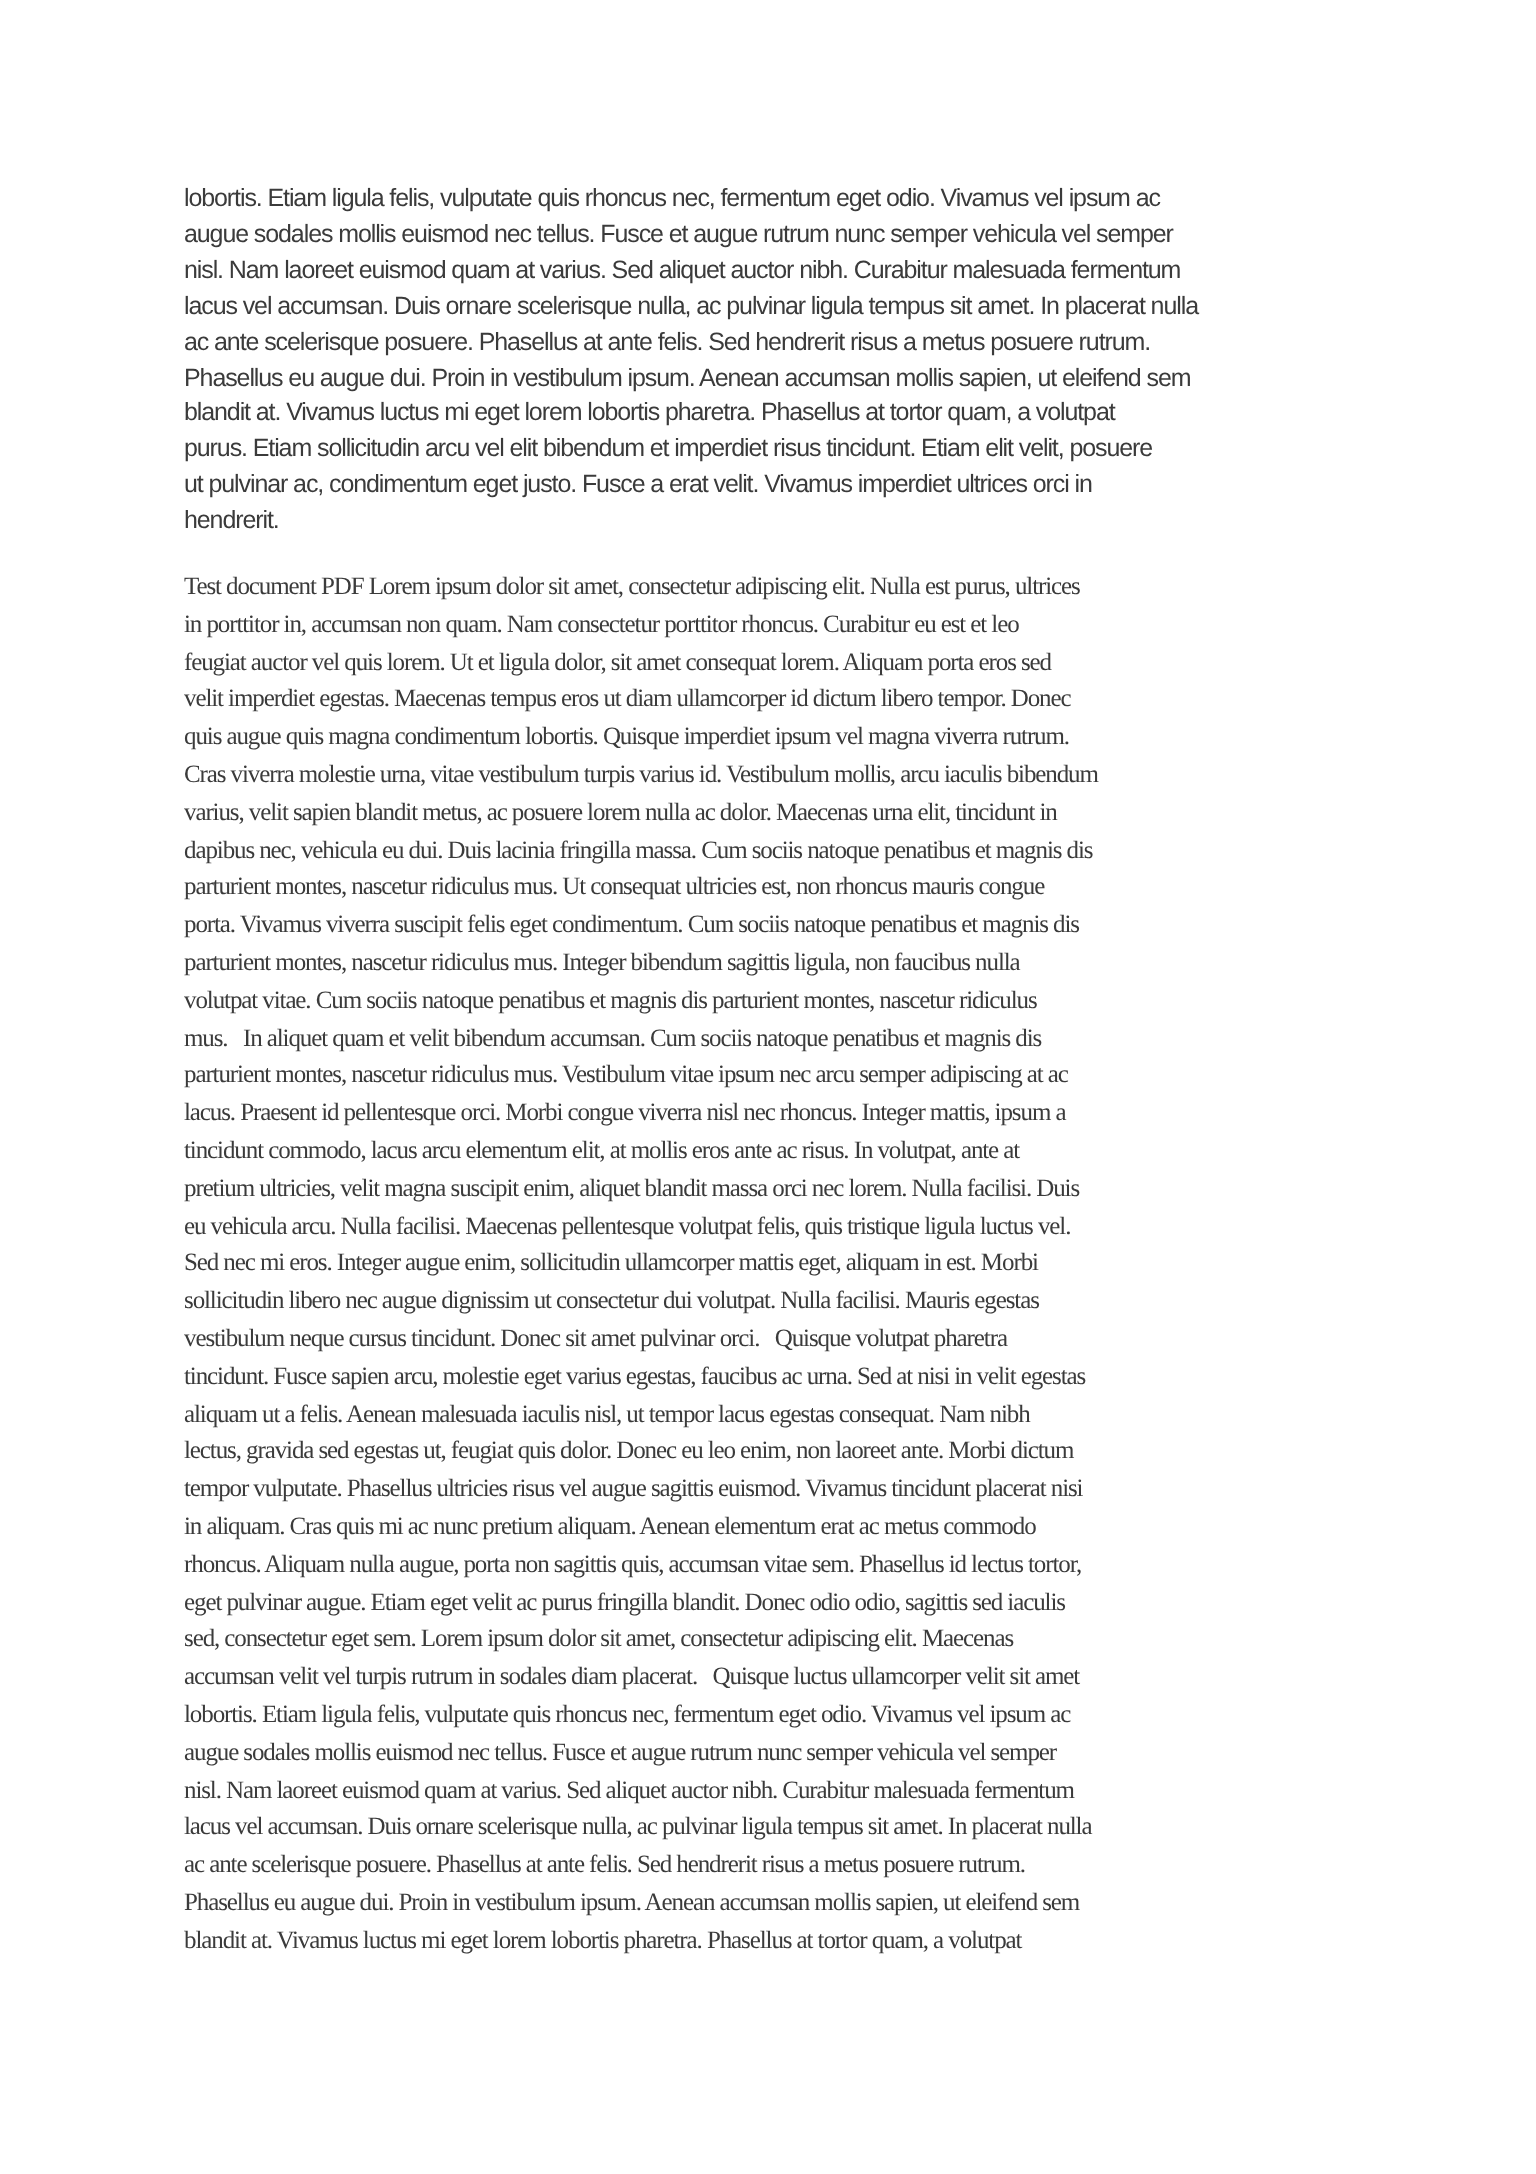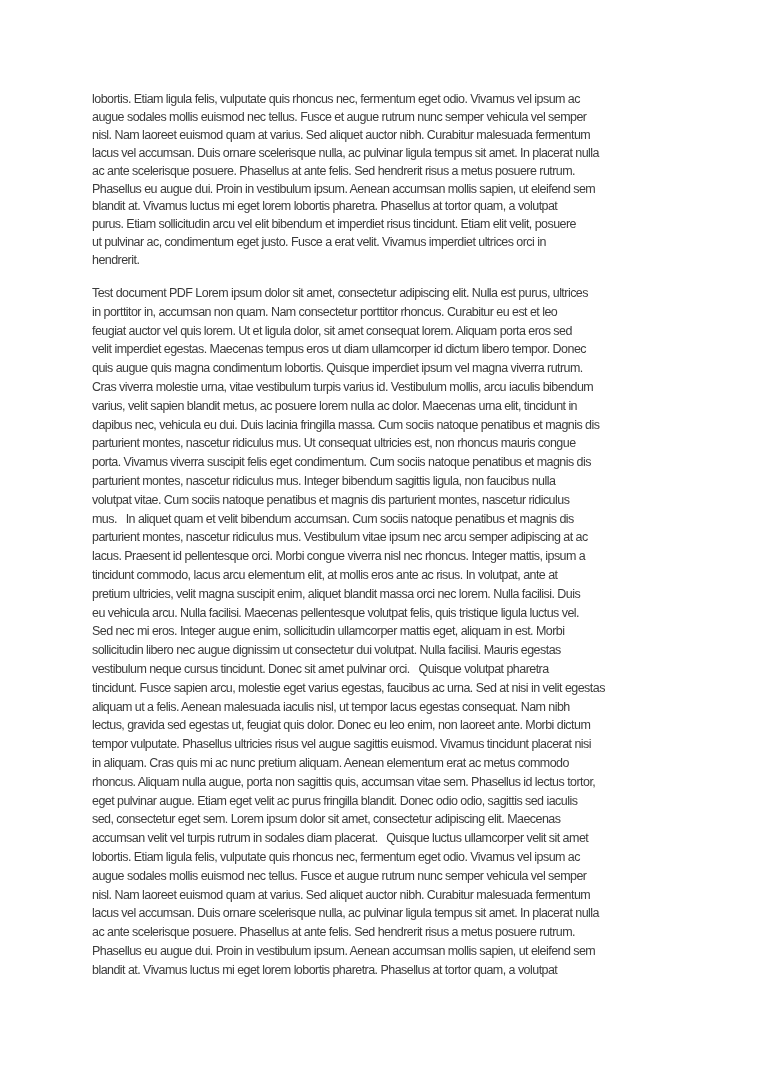--- a/index.html
+++ b/index.html
@@ -23,20 +23,21 @@
     font-size: 12.5px;
     letter-spacing: -0.55px;
     font-weight: 400;
   }
   .para.p1 {
     line-height: 17.9px;
   }
   .para.p2 {
     margin-top: 14px;
     line-height: 18.8px;
+    font-family: Liberation Serif, serif;
   }
 </style>
 </head>
 <body>
 
 <div class="page">
   <div class="para p1">lobortis. Etiam ligula felis, vulputate quis rhoncus nec, fermentum eget odio. Vivamus vel ipsum ac
 augue sodales mollis euismod nec tellus. Fusce et augue rutrum nunc semper vehicula vel semper
 nisl. Nam laoreet euismod quam at varius. Sed aliquet auctor nibh. Curabitur malesuada fermentum
 lacus vel accumsan. Duis ornare scelerisque nulla, ac pulvinar ligula tempus sit amet. In placerat nulla

